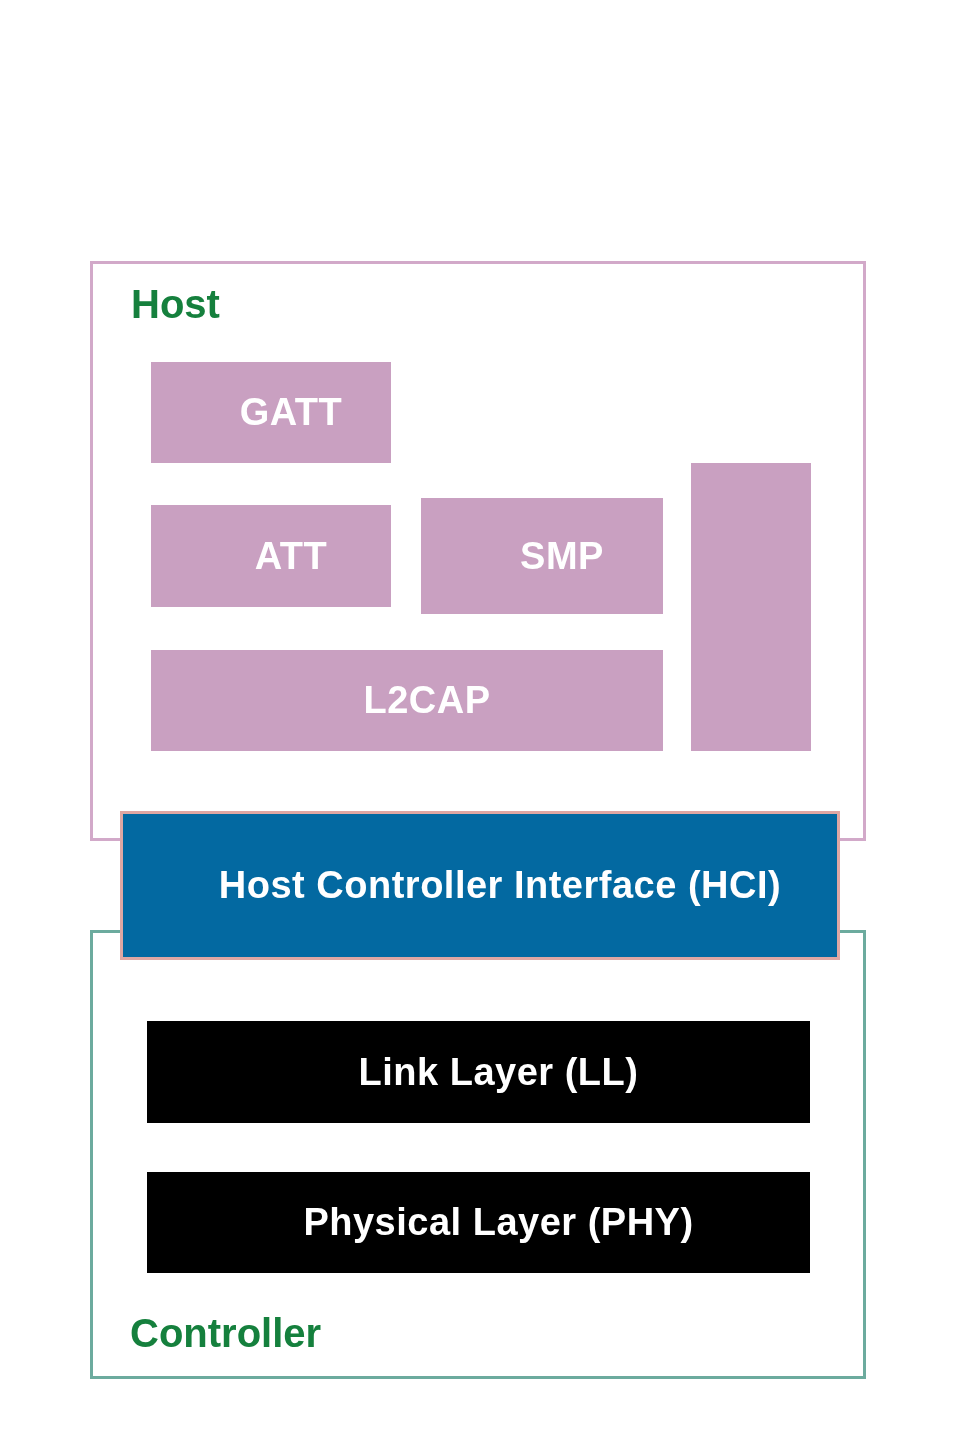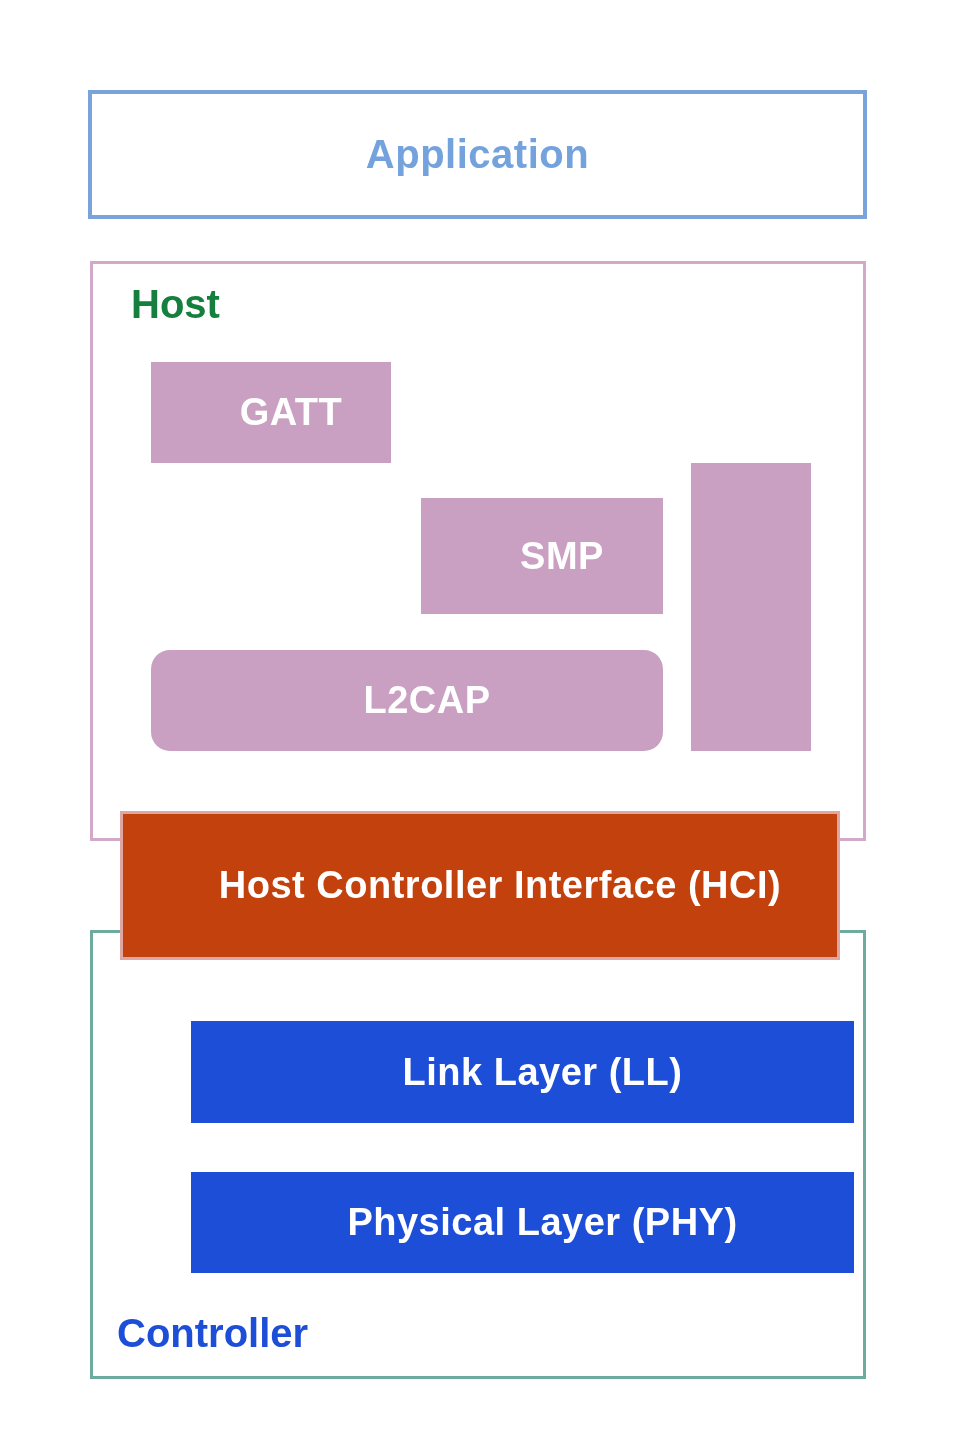--- a/index.html
+++ b/index.html
@@ -42,70 +42,70 @@
   }
 
   
   .section-label {
     font-size: 40px;
     font-weight: bold;
     line-height: 1.05;
     white-space: nowrap;
   }
   .host-label { left: 131px; top: 283px; color: #15803d; }
-  .controller-label { left: 117px; top: 1312px; color: #1d4ed8; }
+  .controller-label { left: 130px; top: 1312px; color: #15803d; }
 
   
   .block {
     display: flex; align-items: center; justify-content: center;
     color: #ffffff;
     font-size: 38px;
     font-weight: bold;
     letter-spacing: 0.5px;
     text-align: center;
     padding-left: 40px;
   }
   .pink { background: #c9a0c1; }
-  .teal { background: #1d4ed8; margin-left: 44px; }
+  .teal { background: #000000; }
 
   .gatt  { left: 151px; top: 362px; width: 240px; height: 101px; }
   .gap-top { left: 421px; top: 362px; width: 390px; height: 101px; }
   .gap-arm { left: 691px; top: 463px; width: 120px; height: 288px; }
   .att   { left: 151px; top: 505px; width: 240px; height: 102px; }
   .smp   { left: 421px; top: 498px; width: 242px; height: 116px; }
-  .l2cap { left: 151px; top: 650px; width: 512px; height: 101px; border-radius: 19px; }
+  .l2cap { left: 151px; top: 650px; width: 512px; height: 101px; }
 
   .hci {
     left: 120px; top: 811px; width: 720px; height: 149px;
-    background: #c2410c;
+    background: #0369a1;
     border: 3px solid #dfa7a3;
     z-index: 5;
   }
 
   .ll  { left: 147px; top: 1021px; width: 663px; height: 102px; }
   .phy { left: 147px; top: 1172px; width: 663px; height: 101px; }
 </style>
 </head>
 <body>
 
 <div class="canvas">
 
-  <div class="abs app-box">
-    <span class="app-text">Application</span>
-  </div>
 
   <div class="abs host-box"></div>
   <span class="abs section-label host-label">Host</span>
 
   <div class="abs block pink gatt">
     <span>GATT</span>
   </div>
 
   <div class="abs pink gap-arm"></div>
 
+  <div class="abs block pink att">
+    <span>ATT</span>
+  </div>
 
   <div class="abs block pink smp">
     <span>SMP</span>
   </div>
 
   <div class="abs block pink l2cap">
     <span>L2CAP</span>
   </div>
 
   <div class="abs block hci">

